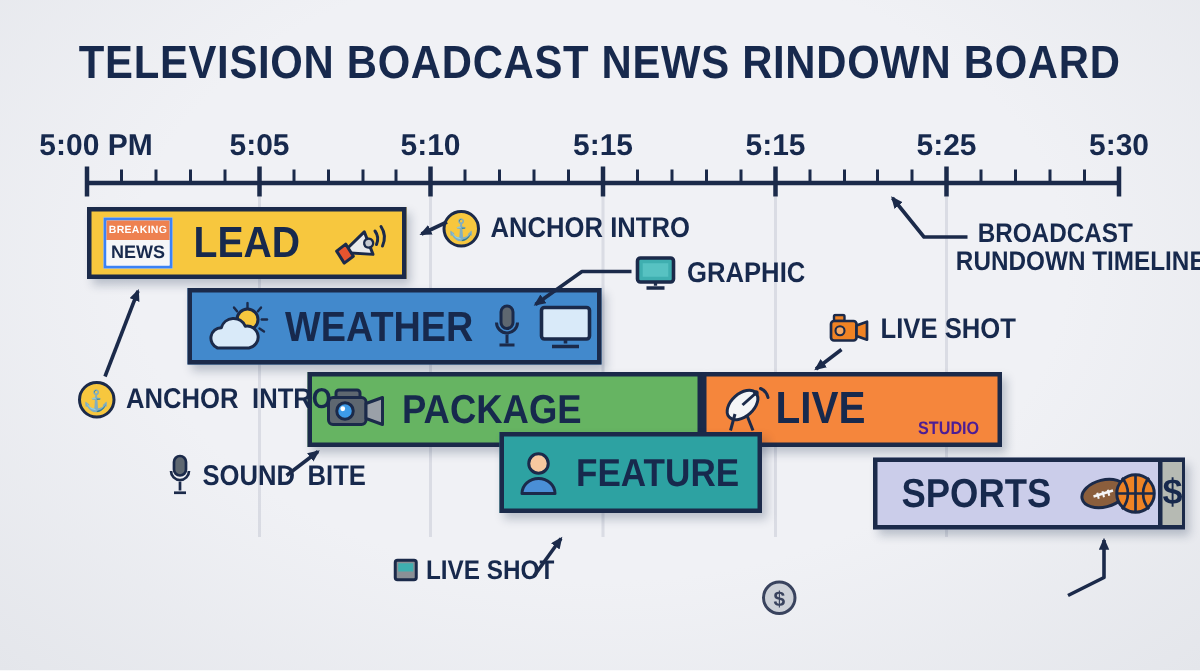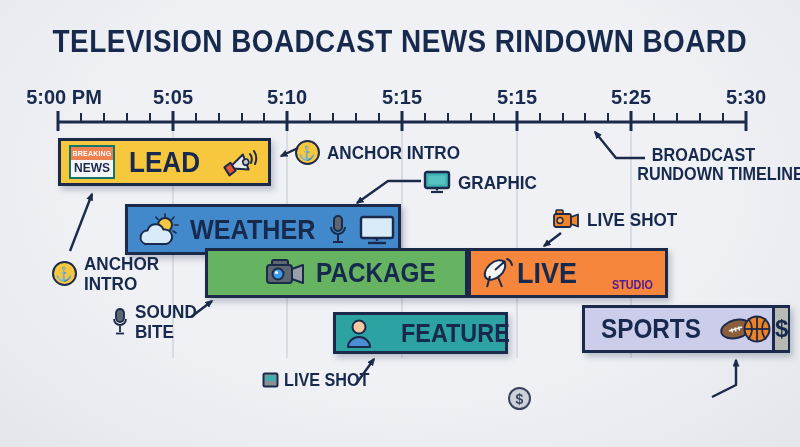--- a/index.html
+++ b/index.html
@@ -18,32 +18,32 @@
 
   
   .tlabel{top:86px;transform:translateX(-50%);font-size:20px;font-weight:bold;white-space:nowrap;color:#17294D;}
 
   
   .bar{
     box-sizing:border-box;border:3px solid #1B2A4A;display:flex;align-items:center;
     box-shadow:3px 4px 6px rgba(23,42,77,.25);
   }
   .bar-label{font-size:27px;font-weight:bold;color:#17294D;}
-  .badge{width:46px;height:34px;border:2px solid #0f766e;box-sizing:border-box;margin-left:8px;
+  .badge{width:46px;height:34px;border:2px solid #3b82f6;box-sizing:border-box;margin-left:8px;
          display:flex;flex-direction:column;background:#fff;}
   .badge-top{flex:1;background:#EE8150;color:#fff;font-size:7px;font-weight:bold;display:flex;align-items:center;justify-content:center;letter-spacing:.2px;}
   .badge-bot{flex:1.4;background:#F5F6F8;color:#17294D;font-size:12px;font-weight:bold;display:flex;align-items:center;justify-content:center;}
   .studio{position:absolute;right:8px;bottom:3px;font-size:12px;font-weight:bold;color:#4c1d95;}
   .dollar-cell{width:30px;align-self:stretch;border-left:3px solid #1B2A4A;background:#B6BAB3;
                display:flex;align-items:center;justify-content:center;font-size:24px;font-weight:bold;color:#17294D;}
 
   
   .ann{display:flex;align-items:center;gap:7px;}
   .ann-label{font-size:19px;font-weight:bold;color:#17294D;line-height:1.0;}
-  .ann-col{display:flex;flex-direction:column;gap:1px;}
+  .ann-col{display:flex;flex-direction:row;gap:1px;}
   .anchor-circle{width:25px;height:25px;border-radius:50%;background:#F7C73E;border:2.5px solid #1B2A4A;
                  box-sizing:border-box;display:flex;align-items:center;justify-content:center;
                  font-size:14px;font-weight:bold;color:#17294D;flex:none;}
   .dollar-circle{width:23px;height:23px;border-radius:50%;background:#CDD1D8;border:2.5px solid #39435E;
                  box-sizing:border-box;display:flex;align-items:center;justify-content:center;
                  font-size:14px;font-weight:bold;color:#39435E;flex:none;}
   #rundown-pointer{text-align:center;}
   #rundown-pointer .ann-label{font-size:18px;line-height:1.05;}
   svg{display:block;}
   .overlay{pointer-events:none;}
@@ -125,21 +125,21 @@
           <circle cx="28" cy="20" r="3" fill="#c7cad0" stroke="#1B2A4A" stroke-width="1.6"></circle>
         </g>
         <g fill="none" stroke="#1B2A4A" stroke-width="2" stroke-linecap="round">
           <path d="M32 10 q3 4 1 9"></path>
           <path d="M36 7 q4 6 1 13"></path>
         </g>
       </svg>
     </span>
   </div>
 
-  <div class="abs bar" style="left: 125px; top: 192px; width: 276px; height: 51px; background-color: rgb(66, 137, 204); margin-top: 12px;">
+  <div class="abs bar" style="left: 125px; top: 192px; width: 276px; height: 51px; background-color: rgb(66, 137, 204);">
     <span style="margin-left:8px">
       <svg width="44" height="34" viewBox="0 0 44 34">
         <g stroke="#1B2A4A" stroke-width="1.6" stroke-linecap="round">
           <line x1="29" y1="1" x2="29" y2="4"></line>
             <line x1="38" y1="4" x2="36" y2="6.5"></line>
             <line x1="42" y1="12" x2="38.5" y2="12"></line>
             <line x1="40" y1="20" x2="37" y2="18"></line>
             <line x1="20" y1="4" x2="22" y2="6.5"></line>
         </g>
         <circle cx="29" cy="12" r="7" fill="#F7C73E" stroke="#1B2A4A" stroke-width="2"></circle>
@@ -157,21 +157,21 @@
     </span>
     <span style="margin:0 8px 0 12px">
       <svg width="36" height="30" viewBox="0 0 36 30">
         <rect x="2" y="2" width="32" height="21" rx="2" fill="#D9EAF9" stroke="#1B2A4A" stroke-width="2.4"></rect>
         <line x1="18" y1="23" x2="18" y2="26" stroke="#1B2A4A" stroke-width="2.4"></line>
         <line x1="9" y1="28" x2="27" y2="28" stroke="#1B2A4A" stroke-width="2.4"></line>
       </svg>
     </span>
   </div>
 
-  <div class="abs bar" style="left: 205px; top: 248px; width: 263px; height: 50px; background-color: rgb(102, 180, 98); padding-left: 48px;">
+  <div class="abs bar" style="left: 205px; top: 248px; width: 263px; height: 50px; background-color: rgb(102, 180, 98);">
     <span style="margin-left:8px">
       <svg width="42" height="32" viewBox="0 0 42 32">
         <rect x="8" y="3" width="16" height="6" rx="2" fill="#5E6770" stroke="#1B2A4A" stroke-width="2"></rect>
         <rect x="3" y="8" width="25" height="18" rx="3" fill="#5E6770" stroke="#1B2A4A" stroke-width="2"></rect>
         <circle cx="14" cy="17" r="5.5" fill="#3D9BE9" stroke="#1B2A4A" stroke-width="2"></circle>
         <circle cx="12.5" cy="15.5" r="1.6" fill="#fff"></circle>
         <path d="M28 12 L39 8 L39 26 L28 22 Z" fill="#9AA0A8" stroke="#1B2A4A" stroke-width="2" stroke-linejoin="round"></path>
       </svg>
     </span>
     <span class="bar-label" style="margin-left:10px;font-size:27px"><span class="cond">PACKAGE</span></span>
@@ -187,21 +187,21 @@
         <circle cx="23" cy="7" r="1.8" fill="#1B2A4A"></circle>
         <g fill="none" stroke="#1B2A4A" stroke-width="2" stroke-linecap="round">
           <path d="M26 4 q4 1.5 5 6"></path>
         </g>
       </svg>
     </span>
     <span class="bar-label" style="font-size:30px"><span class="cond">LIVE</span></span>
     <span class="studio"><span class="cond">STUDIO</span></span>
   </div>
 
-  <div class="abs bar" style="left: 333px; top: 312px; width: 175px; height: 42px; background-color: rgb(45, 162, 162); gap: 17px;">
+  <div class="abs bar" style="left: 333px; top: 288px; width: 175px; height: 54px; background-color: rgb(45, 162, 162);">
     <span style="margin-left:9px">
       <svg width="28" height="30" viewBox="0 0 28 30">
         <circle cx="14" cy="9" r="6.5" fill="#F6C89F" stroke="#1B2A4A" stroke-width="2"></circle>
         <path d="M3 29 a11 10 0 0 1 22 0 z" fill="#4A8FD6" stroke="#1B2A4A" stroke-width="2" stroke-linejoin="round"></path>
       </svg>
     </span>
     <span class="bar-label" style="margin-left:11px;font-size:26px"><span class="cond">FEATURE</span></span>
   </div>
 
   <div class="abs bar" style="left: 540px; top: 305px; width: 208px; height: 48px; padding: 0px; background-color: rgb(203, 205, 234); margin-left: 42px;">

